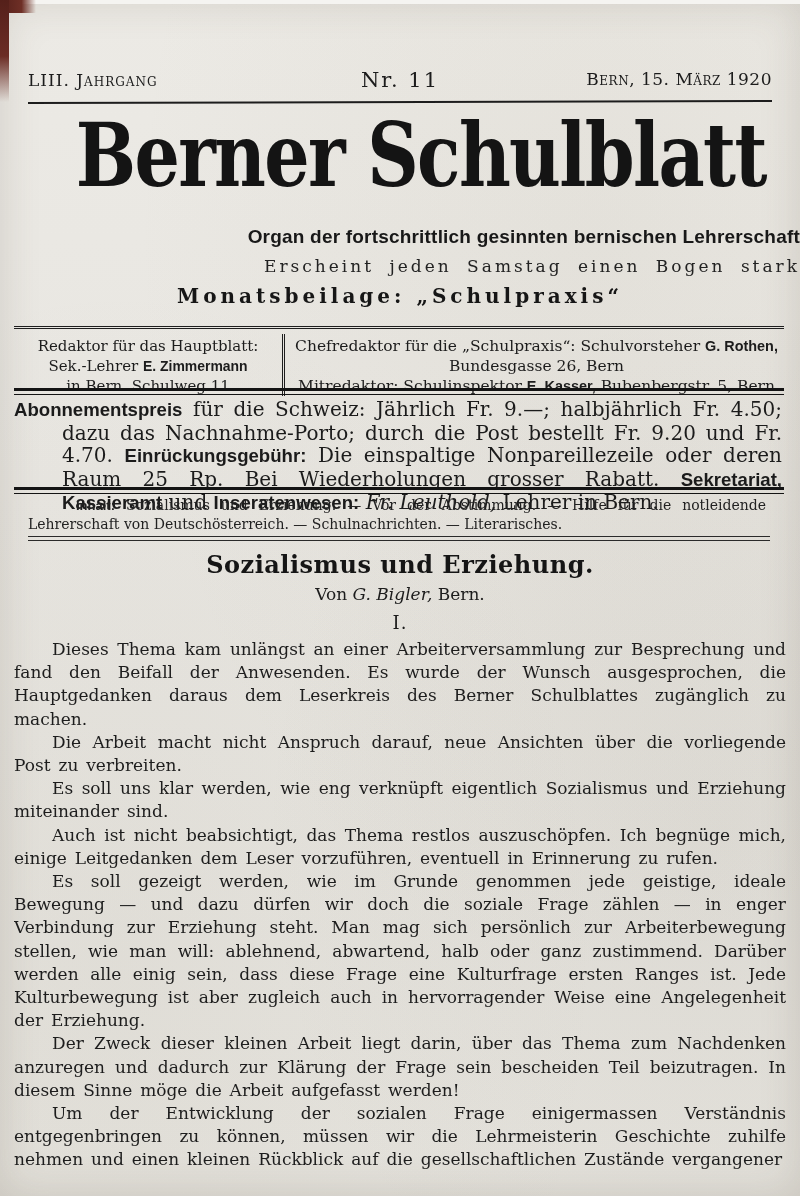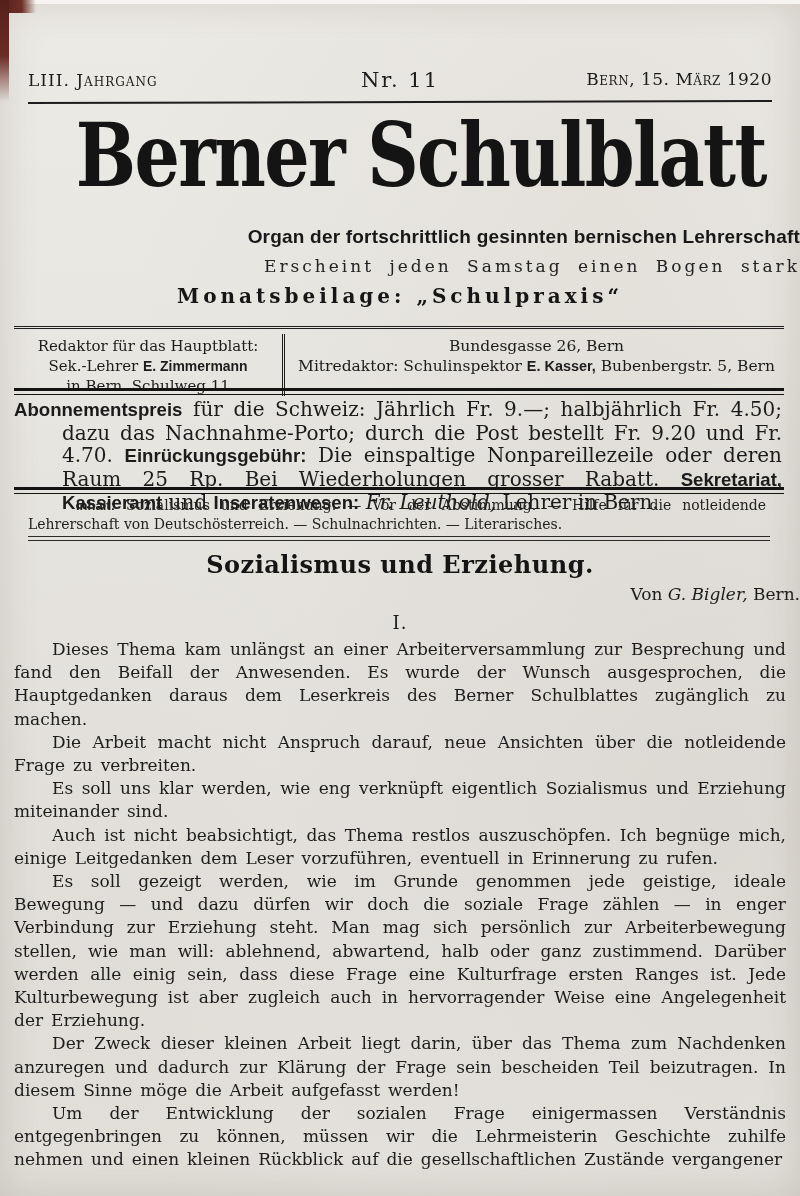--- a/index.html
+++ b/index.html
@@ -62,21 +62,21 @@
 
   
   .contents{position:absolute;top:496px;left:28px;right:34px;
     font-size:14px;line-height:18px;text-align:justify;text-indent:48px;color:#222;}
   .rule-dthin{position:absolute;top:536px;left:28px;right:30px;height:3px;
     border-top:1.5px solid #2a2a2a;border-bottom:1.5px solid #2a2a2a;}
 
   
   .art-title{position:absolute;top:550px;left:0;width:800px;text-align:center;
     font-weight:bold;font-size:24px;letter-spacing:0.5px;color:#151515;}
-  .art-byline{position:absolute;top:584px;left:0;width:800px;text-align:right;font-size:17px;}
+  .art-byline{position:absolute;top:584px;left:0;width:800px;text-align:center;font-size:17px;}
   .art-section{position:absolute;top:612px;left:0;width:800px;text-align:center;font-size:18px;letter-spacing:1px;}
 
   .body-text{position:absolute;top:638px;left:14px;right:14px;bottom:10px;
     font-size:17px;line-height:23.2px;text-align:justify;word-spacing:2.5px;color:#1d1d1d;overflow:hidden;}
   .body-text p{margin:0;text-indent:38px;}
 </style>
 </head>
 <body>
 
 <div class="page">
@@ -98,20 +98,21 @@
   <div class="schedule">Erscheint jeden Samstag einen Bogen stark</div>
   <div class="supplement">Monatsbeilage: „Schulpraxis“</div>
 
   <div class="editors">
     <div class="col-left">
       <div>Redaktor für das Hauptblatt:</div>
       <div><span>Sek.-Lehrer </span><span class="bsans">E. Zimmermann</span></div>
       <div>in Bern. Schulweg 11</div>
     </div>
     <div class="col-right">
+      <div><span>Chefredaktor für die „Schulpraxis“: Schulvorsteher </span><span class="bsans">G. Rothen,</span></div>
       <div>Bundesgasse 26, Bern</div>
       <div><span>Mitredaktor: Schulinspektor </span><span class="bsans">E. Kasser,</span><span> Bubenbergstr. 5, Bern</span></div>
     </div>
   </div>
   <div class="rule-heavy r1"></div>
 
   <div class="subscription">
     <span class="bsans">Abonnementspreis</span><span> für die Schweiz: Jährlich Fr. 9.—; halbjährlich Fr. 4.50; dazu das Nachnahme-Porto; durch die Post bestellt Fr. 9.20 und Fr. 4.70. </span><span class="bsans">Einrückungsgebühr:</span><span> Die einspaltige Nonpareillezeile oder deren Raum 25 Rp. Bei Wiederholungen grosser Rabatt. </span><span class="bsans">Sekretariat, Kassieramt</span><span> und </span><span class="bsans">Inseratenwesen:</span><span> </span><span class="i">Fr. Leuthold,</span><span> Lehrer in Bern.</span>
   </div>
   <div class="rule-heavy r2"></div>
@@ -122,20 +123,20 @@
   <div class="rule-dthin"></div>
 
   <div class="art-title">Sozialismus und Erziehung.</div>
   <div class="art-byline">
     <span>Von </span><span class="i">G. Bigler,</span><span> Bern.</span>
   </div>
   <div class="art-section">I.</div>
 
   <div class="body-text">
     <p>Dieses Thema kam unlängst an einer Arbeiterversammlung zur Besprechung und fand den Beifall der Anwesenden. Es wurde der Wunsch ausgesprochen, die Hauptgedanken daraus dem Leserkreis des Berner Schulblattes zugänglich zu machen.</p>
-    <p>Die Arbeit macht nicht Anspruch darauf, neue Ansichten über die notleidende Frage zu verbreiten.</p>
+    <p>Die Arbeit macht nicht Anspruch darauf, neue Ansichten über die vorliegende Post zu verbreiten.</p>
     <p>Es soll uns klar werden, wie eng verknüpft eigentlich Sozialismus und Erziehung miteinander sind.</p>
     <p>Auch ist nicht beabsichtigt, das Thema restlos auszuschöpfen. Ich begnüge mich, einige Leitgedanken dem Leser vorzuführen, eventuell in Erinnerung zu rufen.</p>
     <p>Es soll gezeigt werden, wie im Grunde genommen jede geistige, ideale Bewegung — und dazu dürfen wir doch die soziale Frage zählen — in enger Verbindung zur Erziehung steht. Man mag sich persönlich zur Arbeiterbewegung stellen, wie man will: ablehnend, abwartend, halb oder ganz zustimmend. Darüber werden alle einig sein, dass diese Frage eine Kulturfrage ersten Ranges ist. Jede Kulturbewegung ist aber zugleich auch in hervorragender Weise eine Angelegenheit der Erziehung.</p>
     <p>Der Zweck dieser kleinen Arbeit liegt darin, über das Thema zum Nachdenken anzuregen und dadurch zur Klärung der Frage sein bescheiden Teil beizutragen. In diesem Sinne möge die Arbeit aufgefasst werden!</p>
     <p>Um der Entwicklung der sozialen Frage einigermassen Verständnis entgegenbringen zu können, müssen wir die Lehrmeisterin Geschichte zuhilfe nehmen und einen kleinen Rückblick auf die gesellschaftlichen Zustände vergangener</p>
   </div>
 </div>
 
 </body></html>

